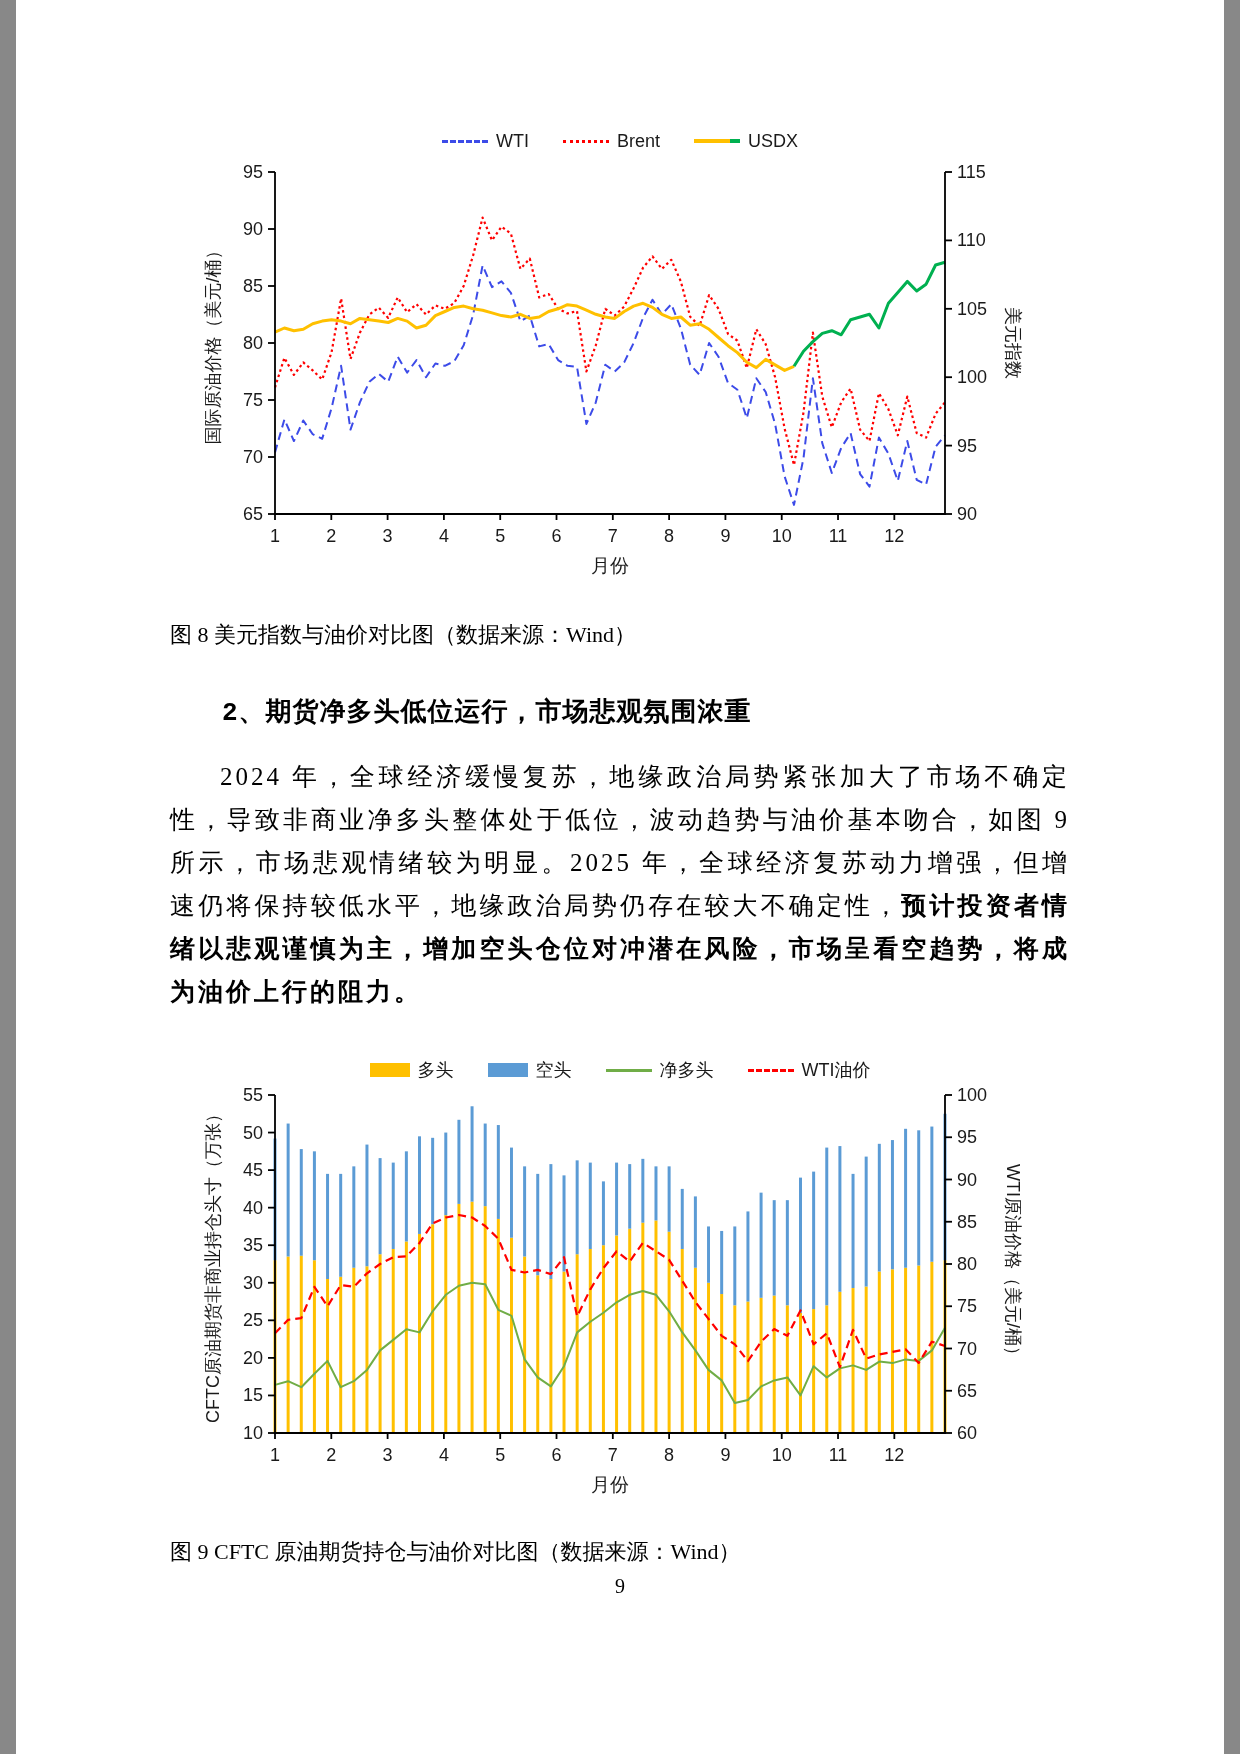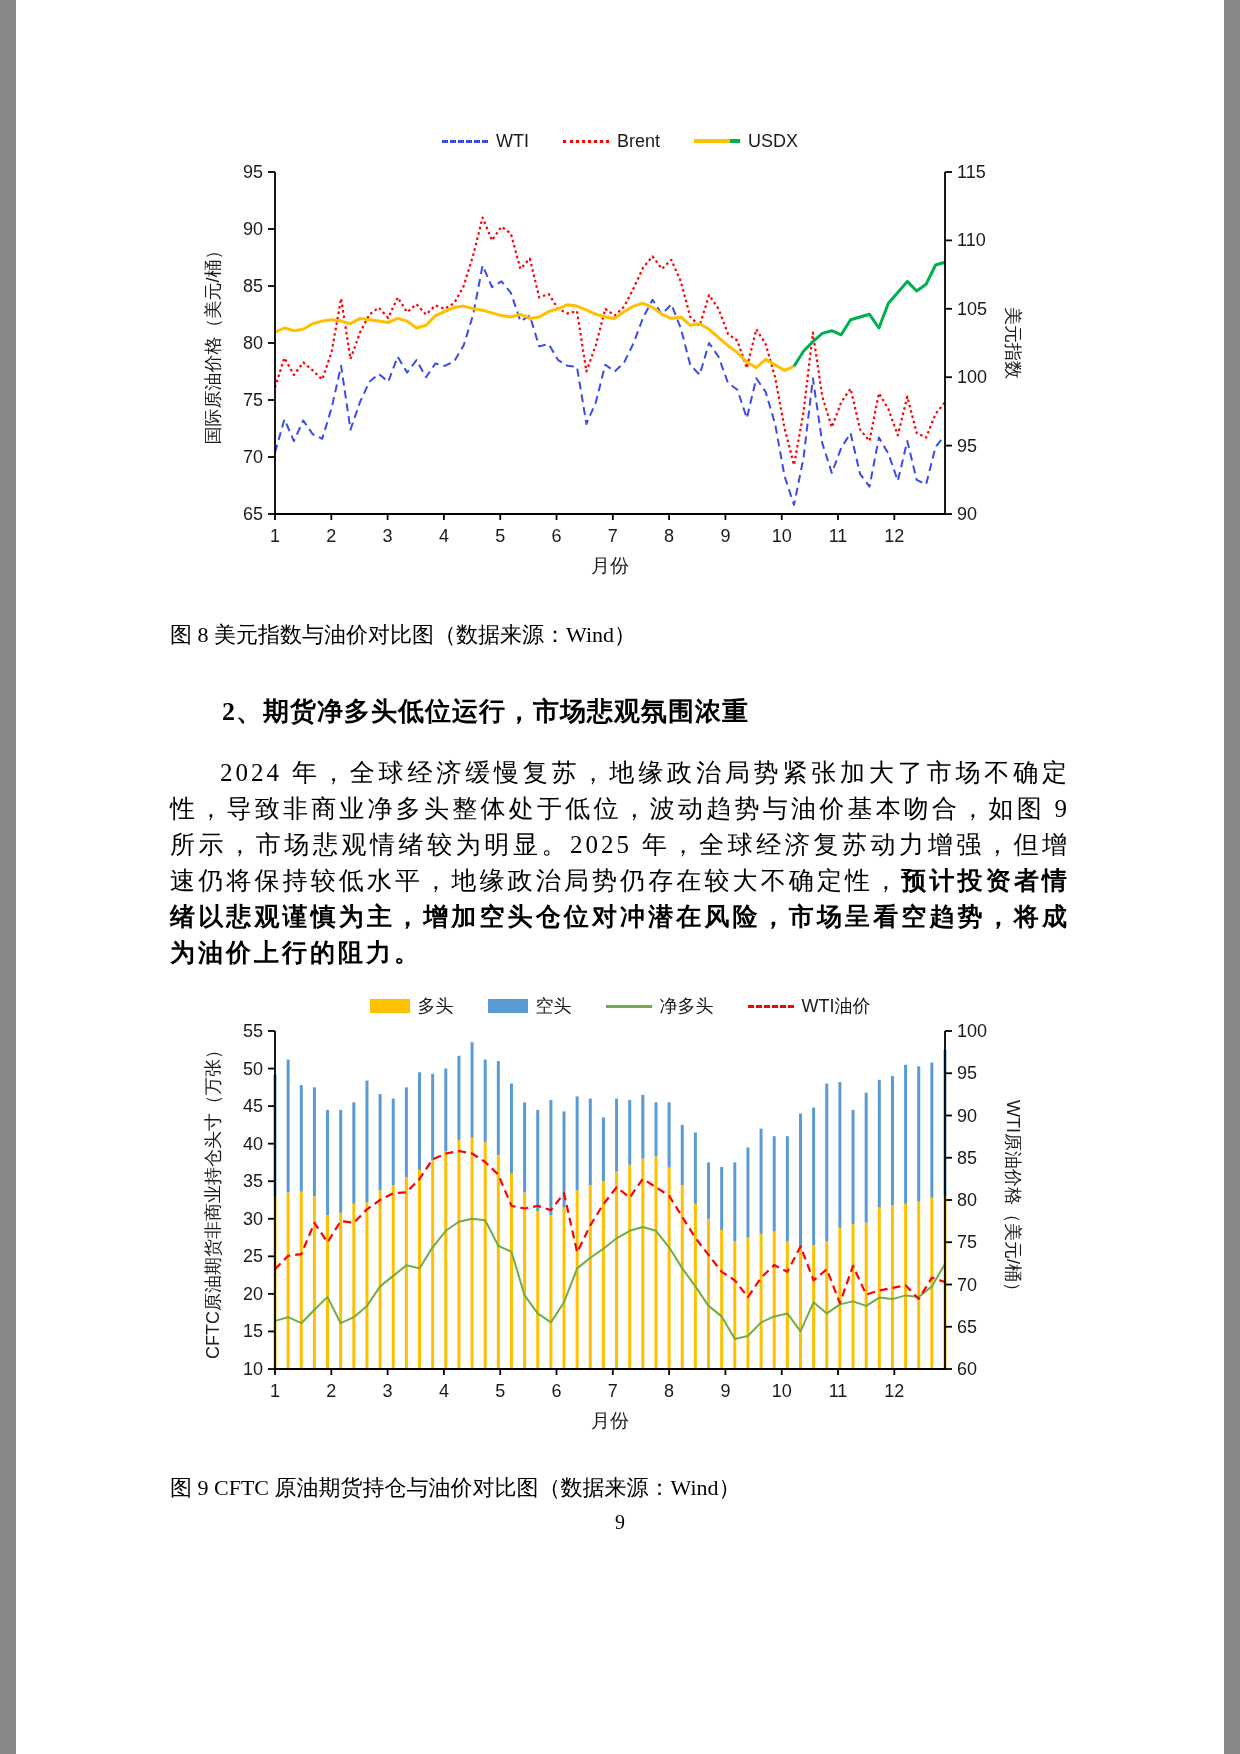--- a/index.html
+++ b/index.html
@@ -16,27 +16,28 @@
   }
   .legend-item{display:flex;align-items:center;gap:8px;}
   .sw-line{width:46px;height:0;display:inline-block;}
   .sw-rect{width:40px;height:14px;display:inline-block;}
   .fig-caption{
     font-size:22px;margin:10px 0 0 0;color:#000;
   }
   .section-heading{
     font-size:26px;font-weight:bold;margin:44px 0 0 0;padding-left:52px;
     letter-spacing:1px;
+    font-family:Liberation Mono, monospace;
   }
   .body-paragraph{
-    margin:26px 0 0 0;font-size:25px;line-height:36px;text-align:justify;
+    margin:26px 0 0 0;font-size:25px;line-height:43px;text-align:justify;
     text-indent:2em;letter-spacing:3px;
   }
   .body-paragraph b{font-weight:bold;}
-  .fig9-wrap{margin-top:22px;}
+  .fig9-wrap{margin-top:44px;}
   .page-number{
     text-align:center;font-size:20px;margin-top:8px;
   }
   svg text{font-family:"Liberation Sans","DejaVu Sans",sans-serif;fill:#1a1a1a;}
 </style>
 </head>
 <body>
 
 <div class="page">
   <div class="content">

